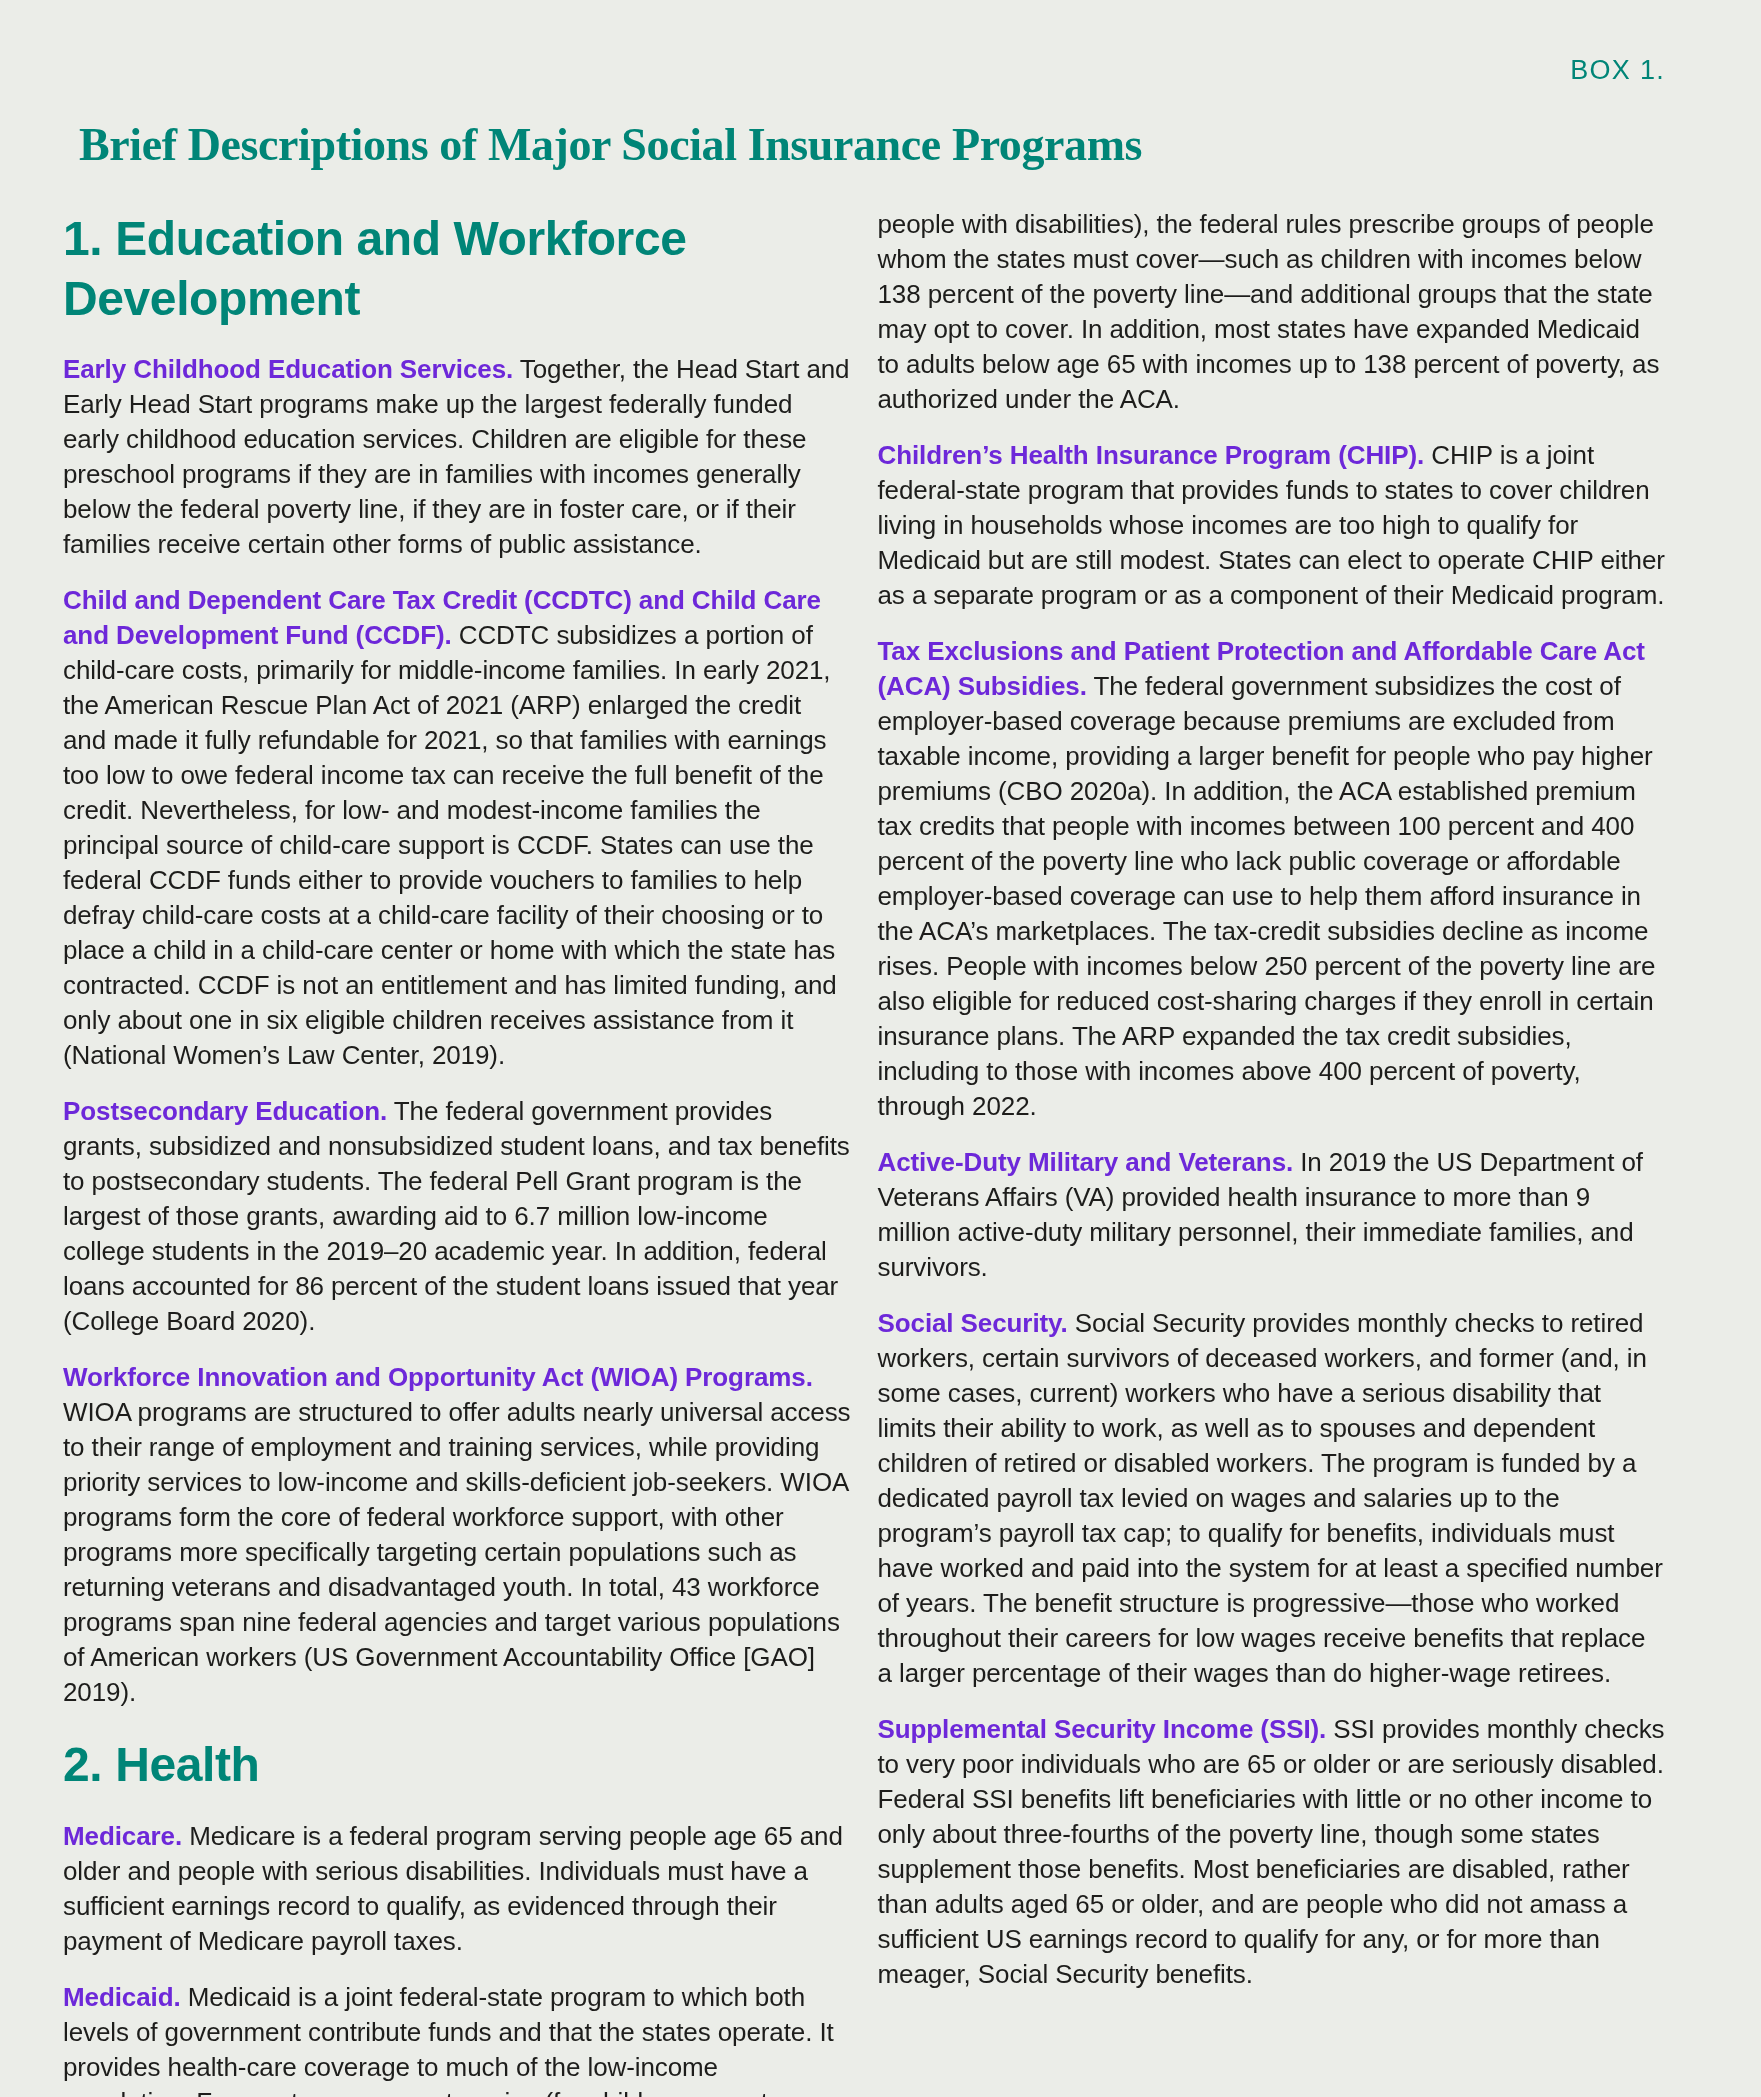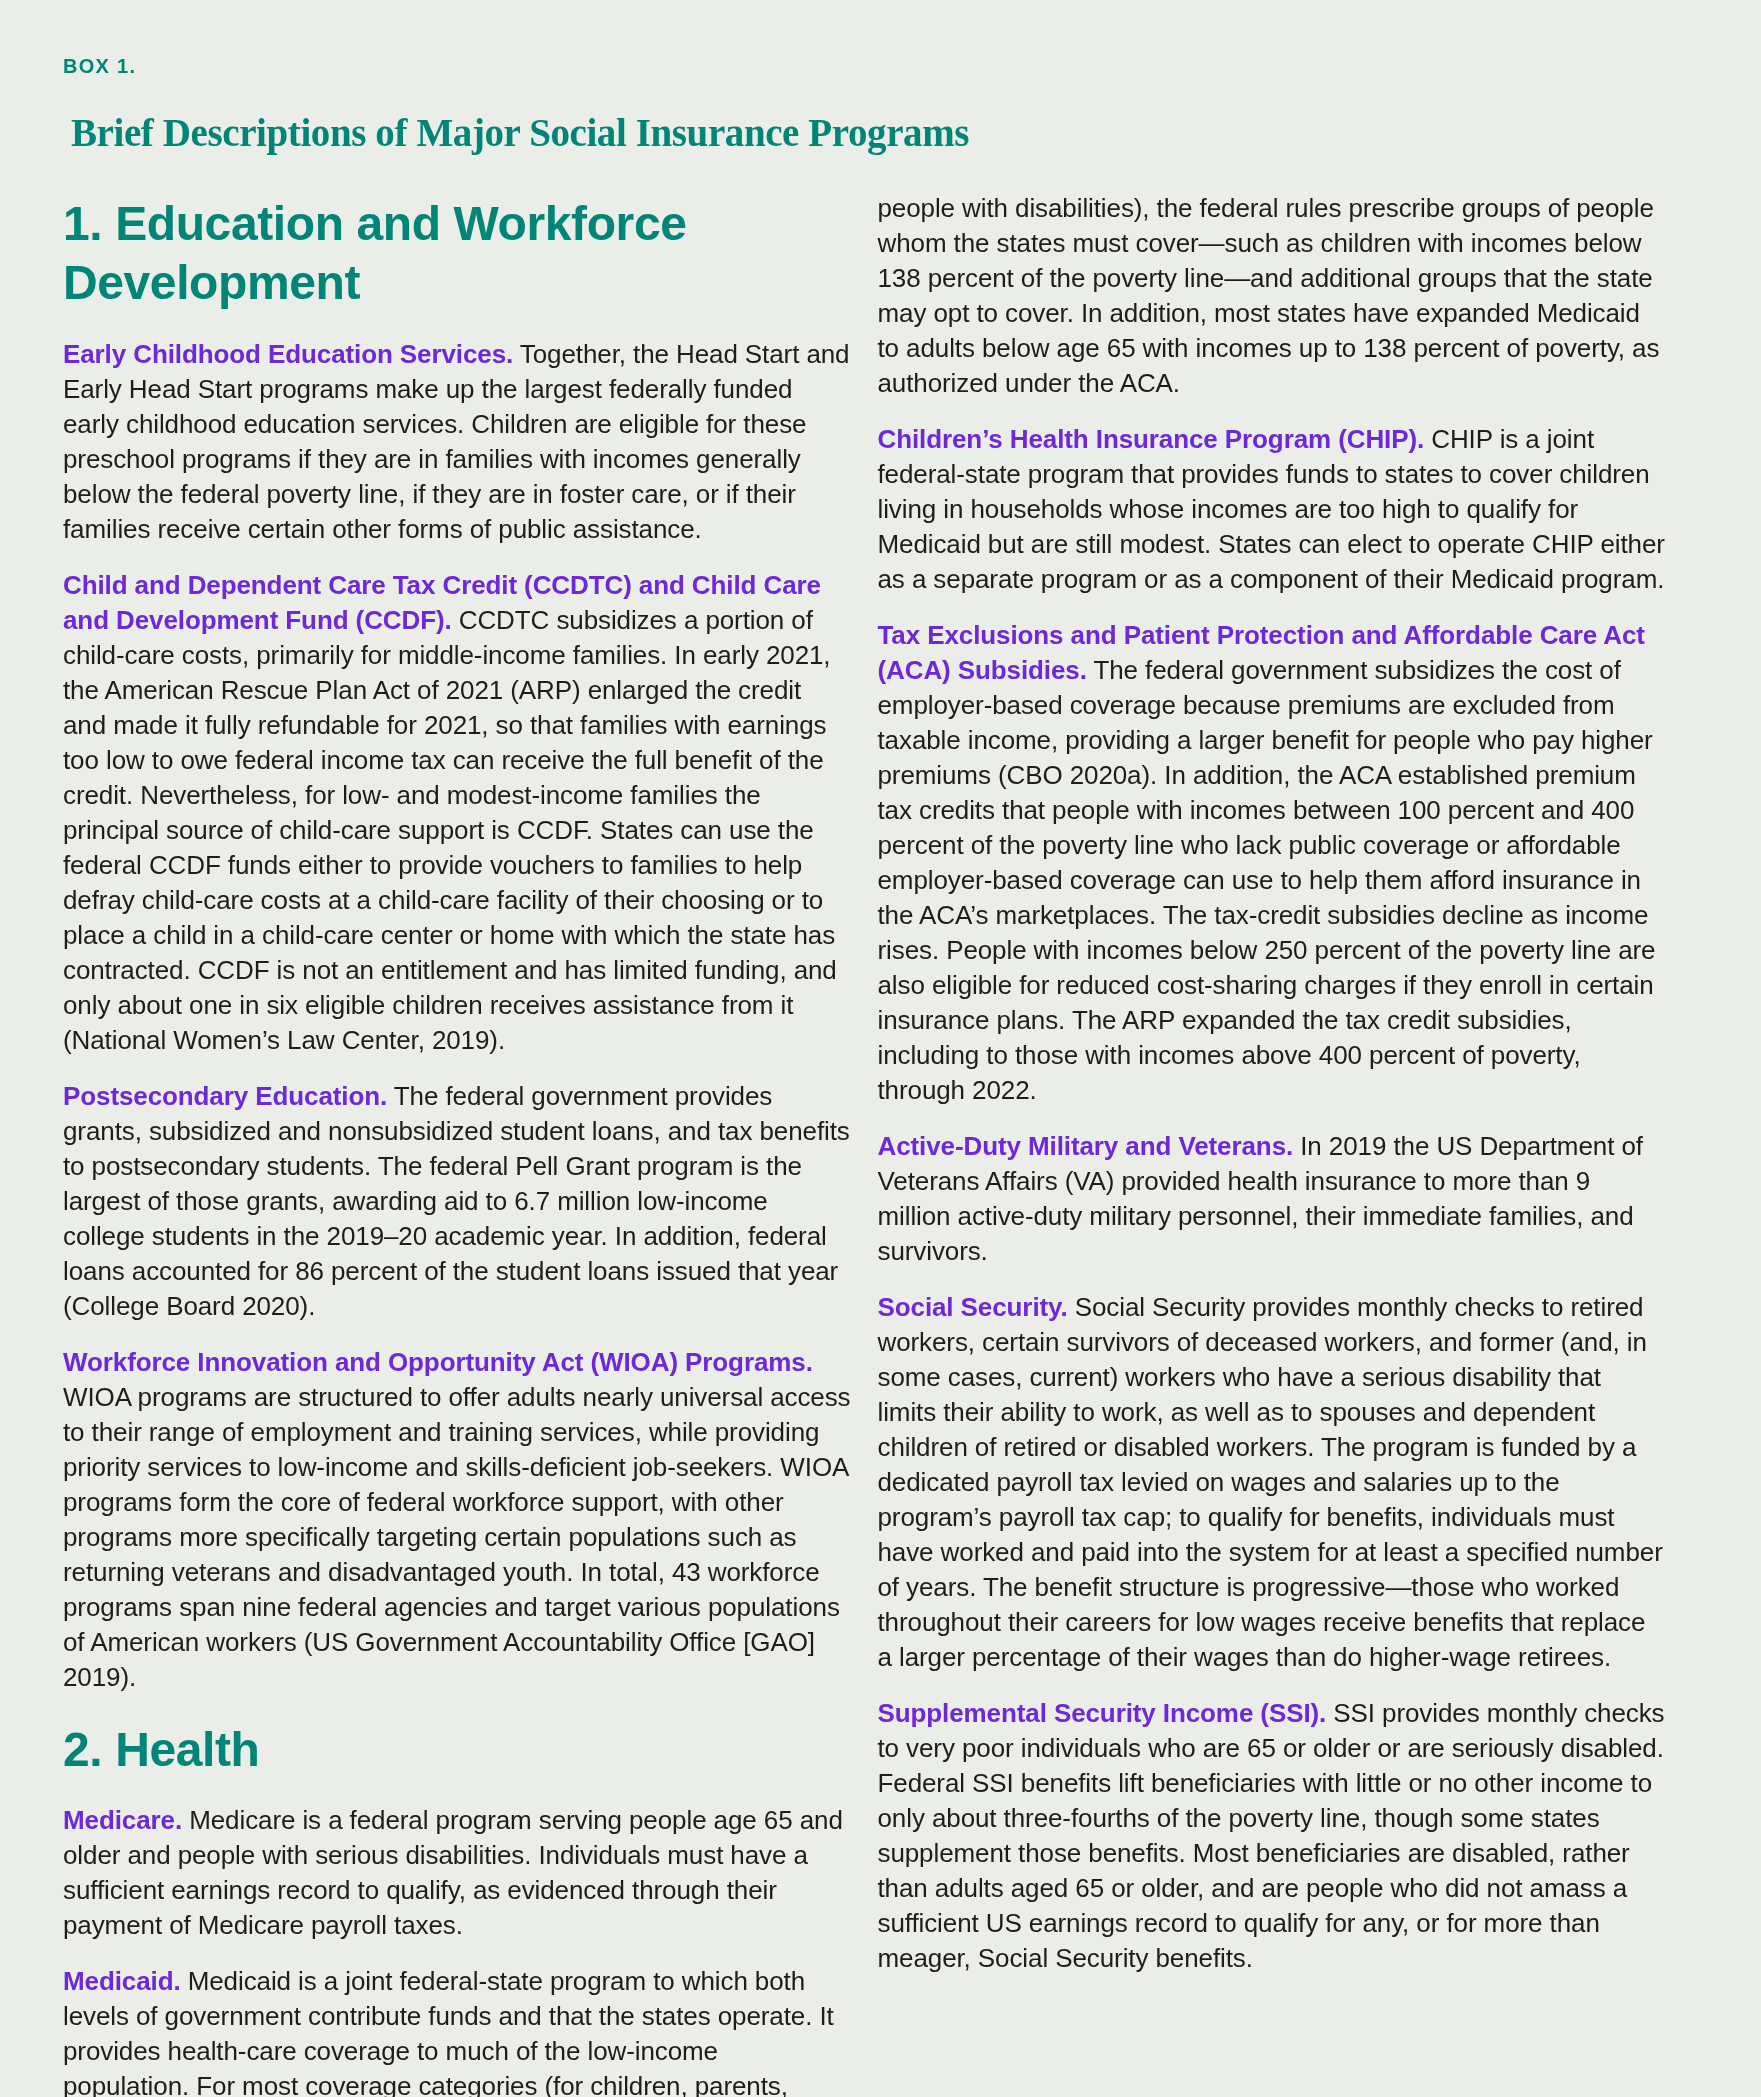--- a/index.html
+++ b/index.html
@@ -14,34 +14,35 @@
     overflow:hidden;
     font-family:"Liberation Sans",sans-serif;
     color:var(--ink);
   }
   .panel{
     box-sizing:border-box;
     width:100%;height:100%;
     padding:55px 96px 0 63px;
   }
   .kicker{
-    font-size:20px;
-    font-weight:700;
+    font-size:27px;
+    font-weight:400;
     letter-spacing:1.3px;
     color:var(--teal);
     margin:0 0 34px 0;
+    text-align:right;
   }
   .title{
     font-family:"Liberation Serif","DejaVu Serif",serif;
     font-weight:700;
-    font-size:39px;
+    font-size:46px;
     line-height:1.08;
     letter-spacing:-0.4px;
     color:var(--teal);
-    margin:0 0 37px 8px;
+    margin:0 0 37px 16px;
   }
   .cols{
     display:flex;
     gap:27px;
     align-items:flex-start;
   }
   .col{flex:1 1 0;min-width:0;}
   .sec{
     font-size:48px;
     line-height:1.24;

